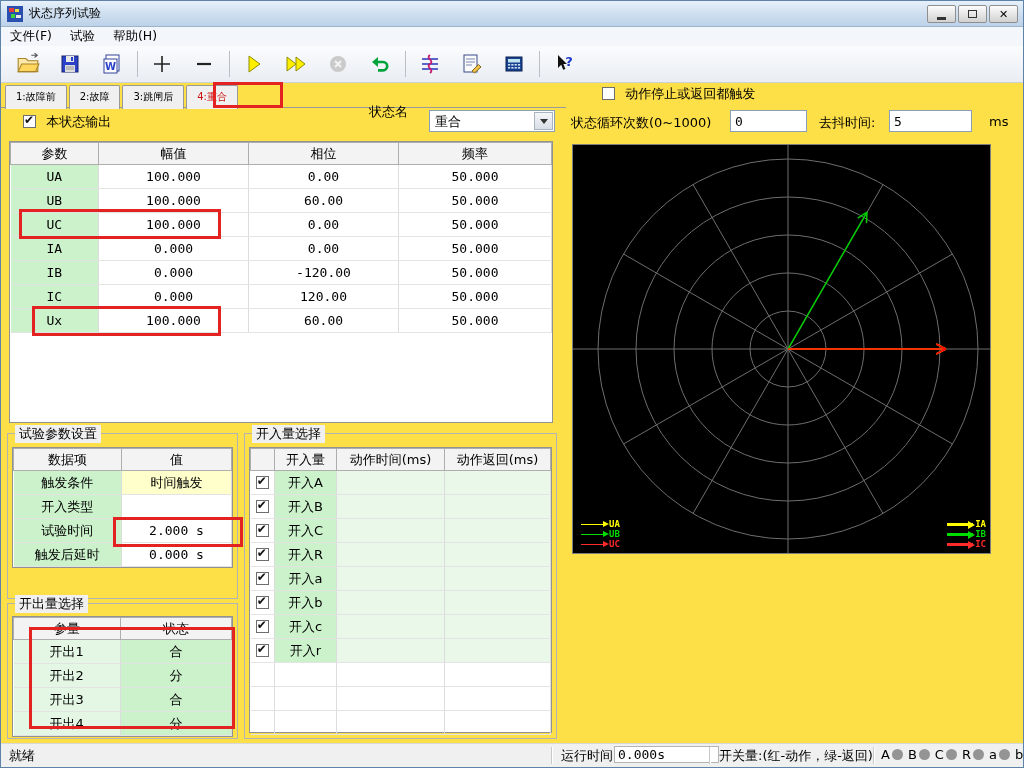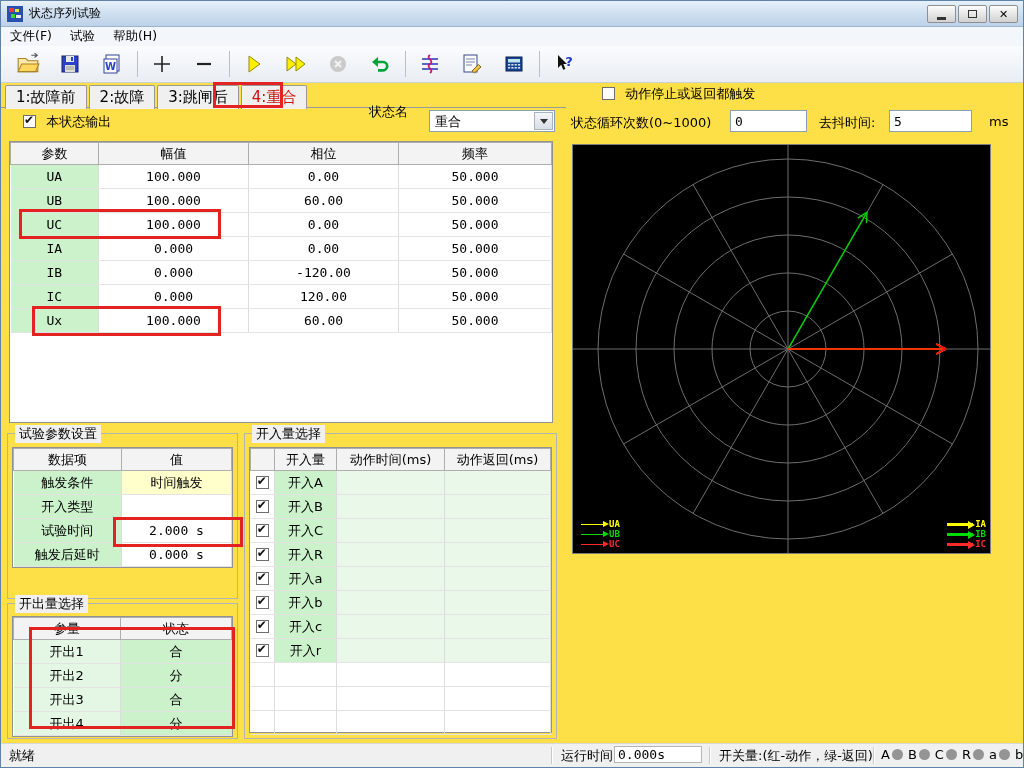--- a/index.html
+++ b/index.html
@@ -24,21 +24,21 @@
   .menu-item{padding:10px 9px;}
   
   .toolbar{position:absolute;left:0;top:45px;width:100%;height:37px;
     background:linear-gradient(180deg,#fbfcfe,#e9edf3);border-bottom:1px solid #ccd1d8;
     display:flex;align-items:center;padding-left:10px;box-sizing:border-box;}
   .tbtn{width:34px;height:28px;display:flex;align-items:center;justify-content:center;flex:none;margin-right:8px;}
   .tsep{width:1px;height:26px;background:#b9bfc7;margin:0 7px 0 0;flex:none;}
   
   .tabstrip{position:absolute;left:4px;top:84px;display:flex;z-index:2;}
   .tab{height:23px;line-height:22px;padding:0 10px;margin-right:2px;background:#f0f0f0;
-    border:1px solid #999;border-bottom:none;border-radius:2px 2px 0 0;font-size:15px;}
+    border:1px solid #999;border-bottom:none;border-radius:2px 2px 0 0;font-size:10px;}
   .tab.red{color:#cc1111;}
   .tabline{position:absolute;left:0;top:106px;width:565px;height:1px;background:#9a9a9a;}
   
   .cb{width:13px;height:13px;border:1px solid #6e6e6e;background:#fff;display:inline-block;
     position:relative;vertical-align:-2px;box-sizing:border-box;flex:none;}
   .cb.checked::after{content:"\2714";position:absolute;left:0px;top:-3px;font-size:12px;color:#111;}
   
   .textbox{position:absolute;border:1px solid #89a0b8;background:#fff;padding:1px 4px;
     font-size:13px;box-sizing:border-box;font-family:"DejaVu Sans Mono",monospace;}
   .combo{position:absolute;border:1px solid #89a0b8;background:#fff;height:22px;box-sizing:border-box;}
@@ -511,21 +511,21 @@
             </tr>
       </tbody>
         </table>
     </div>
   </div>
 
   <div class="statusbar">
     <span class="plain-label" style="left:8px;top:3px;">就绪</span>
     <span class="sb-sep" style="left:550px;"></span>
     <span class="plain-label" style="left:560px;top:3px;">运行时间</span>
-    <span class="plain-label" style="left:613px;top:2px;width:88px;height:17px;background:#fff;border:1px solid #b5b5b5;padding-left:3px;font-family:'DejaVu Sans Mono',monospace;box-sizing:border-box;">0.000s</span>
+    <span class="plain-label" style="left:613px;top:2px;width:105px;height:17px;background:#fff;border:1px solid #b5b5b5;padding-left:3px;font-family:'DejaVu Sans Mono',monospace;box-sizing:border-box;">0.000s</span>
     <span class="sb-sep" style="left:708px;"></span>
     <span class="plain-label" style="left:718px;top:3px;">开关量:(红-动作，绿-返回)</span>
     <span class="sb-sep" style="left:872px;"></span>
     <span class="plain-label" style="left:880px;top:3px;">
       <span class="led-item"><span>A</span><span class="led"></span></span><span class="led-item"><span>B</span><span class="led"></span></span><span class="led-item"><span>C</span><span class="led"></span></span><span class="led-item"><span>R</span><span class="led"></span></span><span class="led-item"><span>a</span><span class="led"></span></span><span class="led-item"><span>b</span></span>
     </span>
   </div>
 
   <div class="anno" style="left:212px;top:81px;width:70px;height:26px;"></div>
   <div class="anno" style="left:18px;top:208px;width:202px;height:30px;"></div>

